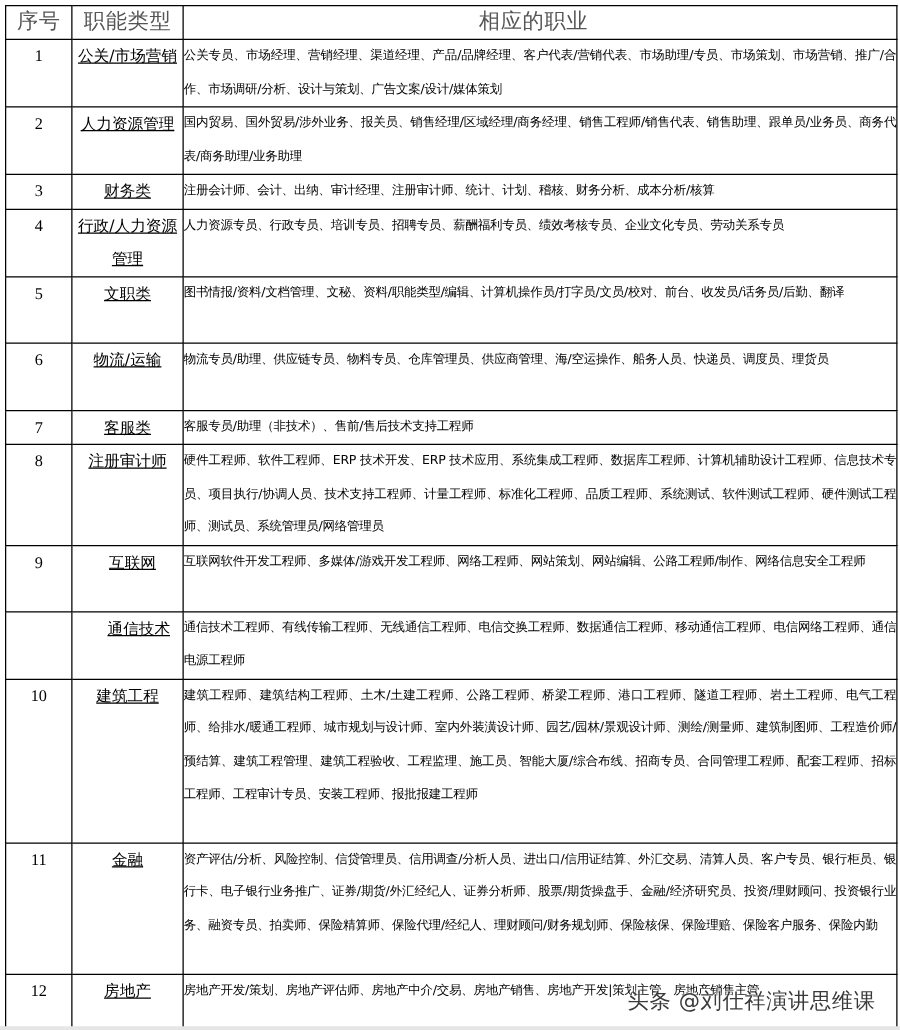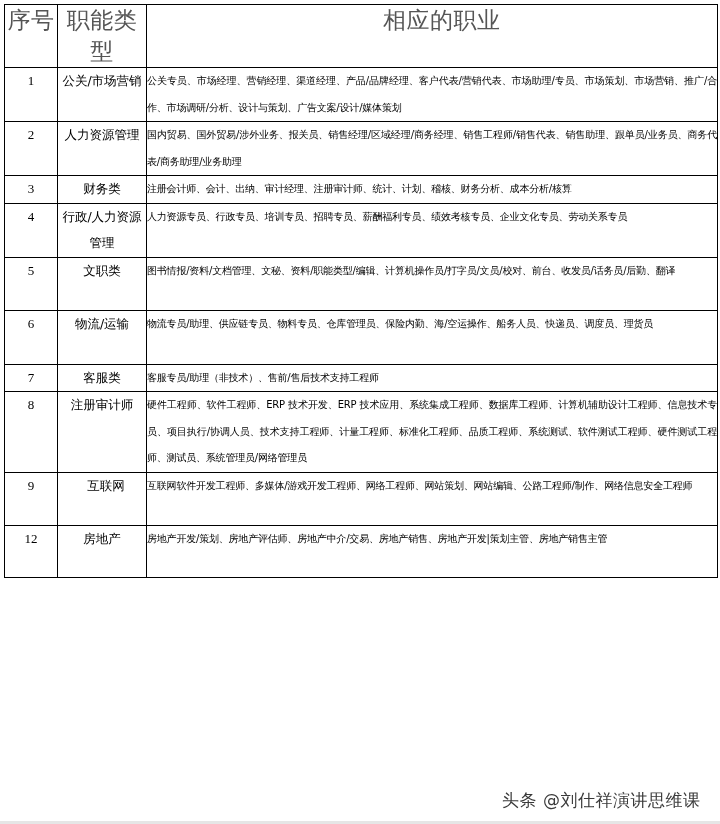--- a/index.html
+++ b/index.html
@@ -41,21 +41,21 @@
       padding: 0;
       font-weight: normal;
     }
     col.c-num { width: 53px; }
     col.c-cat { width: 89px; }
     col.c-jobs { width: 571px; }
 
     th.hdr {
       height: 26px;
       font-family: "DejaVu Serif", "Liberation Serif", serif;
-      font-size: 23px;
+      font-size: 17px;
       color: #555;
       text-align: center;
       vertical-align: middle;
       letter-spacing: 0.5px;
     }
     th.hdr.hdr-jobs {
       text-align: left;
       padding-left: 236px;
       margin-left: 22px;
     }
@@ -64,20 +64,21 @@
       font-size: 13px;
       text-align: center;
       line-height: 26.5px;
     }
     td.cat {
       font-size: 12.5px;
       text-align: center;
       line-height: 26.5px;
       padding: 0 6px;
       word-break: break-all;
+      text-decoration: underline;
     }
     td.cat.left { text-align: center; padding-left: 8px; }
     td.cat.indent { text-align: left; padding-left: 28px; }
     td.jobs-cell {
       font-size: 10px;
       line-height: 26.5px;
       padding-left: 7px;
       padding-right: 6px;
       text-align: justify;
       word-break: break-all;
@@ -133,37 +134,52 @@
         <td class="jobs-cell">人力资源专员、行政专员、培训专员、招聘专员、薪酬福利专员、绩效考核专员、企业文化专员、劳动关系专员</td>
       </tr>
       <tr style="height:53px">
         <td class="num">5</td>
         <td class="cat">文职类</td>
         <td class="jobs-cell">图书情报/资料/文档管理、文秘、资料/职能类型/编辑、计算机操作员/打字员/文员/校对、前台、收发员/话务员/后勤、翻译</td>
       </tr>
       <tr style="height:54px">
         <td class="num">6</td>
         <td class="cat">物流/运输</td>
-        <td class="jobs-cell">物流专员/助理、供应链专员、物料专员、仓库管理员、保险内勤、海/空运操作、船务人员、快递员、调度员、理货员</td>
+        <td class="jobs-cell">物流专员/助理、供应链专员、物料专员、仓库管理员、供应商管理、海/空运操作、船务人员、快递员、调度员、理货员</td>
       </tr>
       <tr style="height:26px">
         <td class="num">7</td>
         <td class="cat">客服类</td>
         <td class="jobs-cell">客服专员/助理（非技术）、售前/售后技术支持工程师</td>
       </tr>
       <tr style="height:79px">
         <td class="num">8</td>
         <td class="cat">注册审计师</td>
         <td class="jobs-cell">硬件工程师、软件工程师、ERP 技术开发、ERP 技术应用、系统集成工程师、数据库工程师、计算机辅助设计工程师、信息技术专员、项目执行/协调人员、技术支持工程师、计量工程师、标准化工程师、品质工程师、系统测试、软件测试工程师、硬件测试工程师、测试员、系统管理员/网络管理员</td>
       </tr>
       <tr style="height:53px">
         <td class="num">9</td>
         <td class="cat left">互联网</td>
         <td class="jobs-cell">互联网软件开发工程师、多媒体/游戏开发工程师、网络工程师、网站策划、网站编辑、公路工程师/制作、网络信息安全工程师</td>
       </tr>
+      <tr style="height:53px">
+        <td class="num"></td>
+        <td class="cat indent">通信技术</td>
+        <td class="jobs-cell">通信技术工程师、有线传输工程师、无线通信工程师、电信交换工程师、数据通信工程师、移动通信工程师、电信网络工程师、通信电源工程师</td>
+      </tr>
+      <tr style="height:131px">
+        <td class="num">10</td>
+        <td class="cat">建筑工程</td>
+        <td class="jobs-cell">建筑工程师、建筑结构工程师、土木/土建工程师、公路工程师、桥梁工程师、港口工程师、隧道工程师、岩土工程师、电气工程师、给排水/暖通工程师、城市规划与设计师、室内外装潢设计师、园艺/园林/景观设计师、测绘/测量师、建筑制图师、工程造价师/预结算、建筑工程管理、建筑工程验收、工程监理、施工员、智能大厦/综合布线、招商专员、合同管理工程师、配套工程师、招标工程师、工程审计专员、安装工程师、报批报建工程师</td>
+      </tr>
+      <tr style="height:105px">
+        <td class="num">11</td>
+        <td class="cat">金融</td>
+        <td class="jobs-cell">资产评估/分析、风险控制、信贷管理员、信用调查/分析人员、进出口/信用证结算、外汇交易、清算人员、客户专员、银行柜员、银行卡、电子银行业务推广、证券/期货/外汇经纪人、证券分析师、股票/期货操盘手、金融/经济研究员、投资/理财顾问、投资银行业务、融资专员、拍卖师、保险精算师、保险代理/经纪人、理财顾问/财务规划师、保险核保、保险理赔、保险客户服务、保险内勤</td>
+      </tr>
       <tr style="height:52px">
         <td class="num">12</td>
         <td class="cat">房地产</td>
         <td class="jobs-cell">房地产开发/策划、房地产评估师、房地产中介/交易、房地产销售、房地产开发|策划主管、房地产销售主管</td>
       </tr>
     </tbody>
   </table>
 
   <div class="watermark">头条 @刘仕祥演讲思维课</div>
   <div class="bottom-strip"></div>

